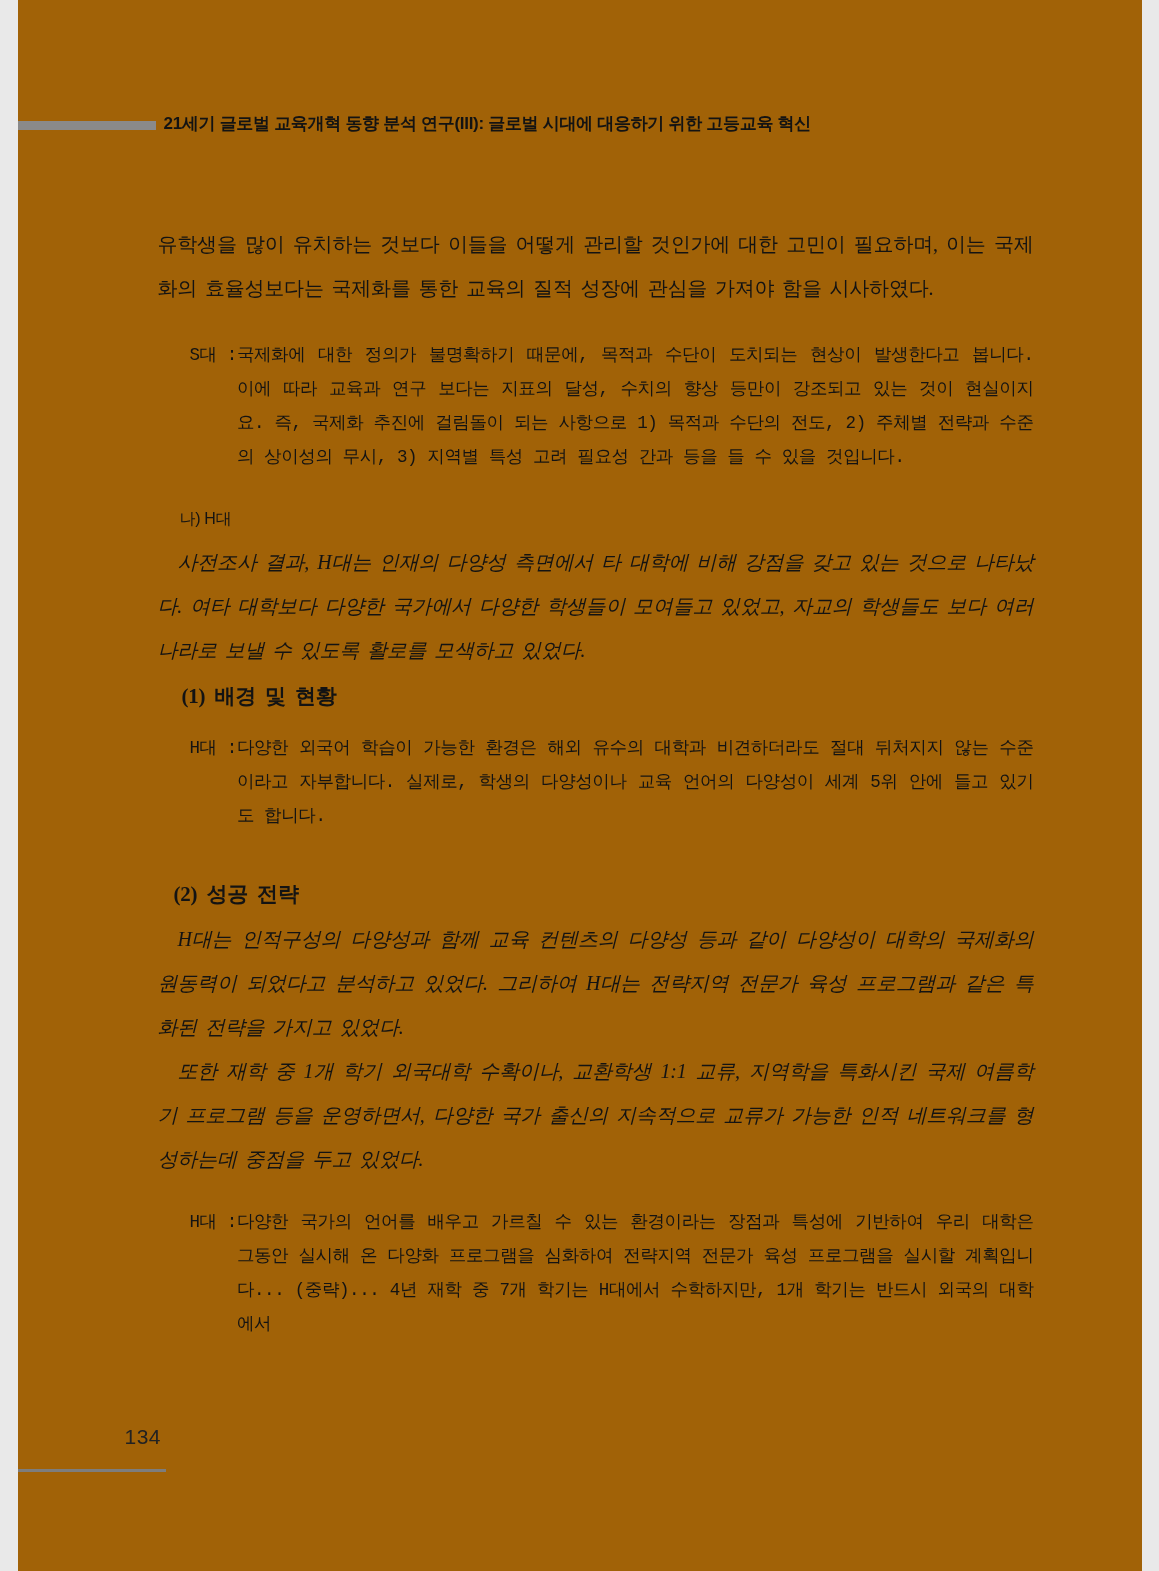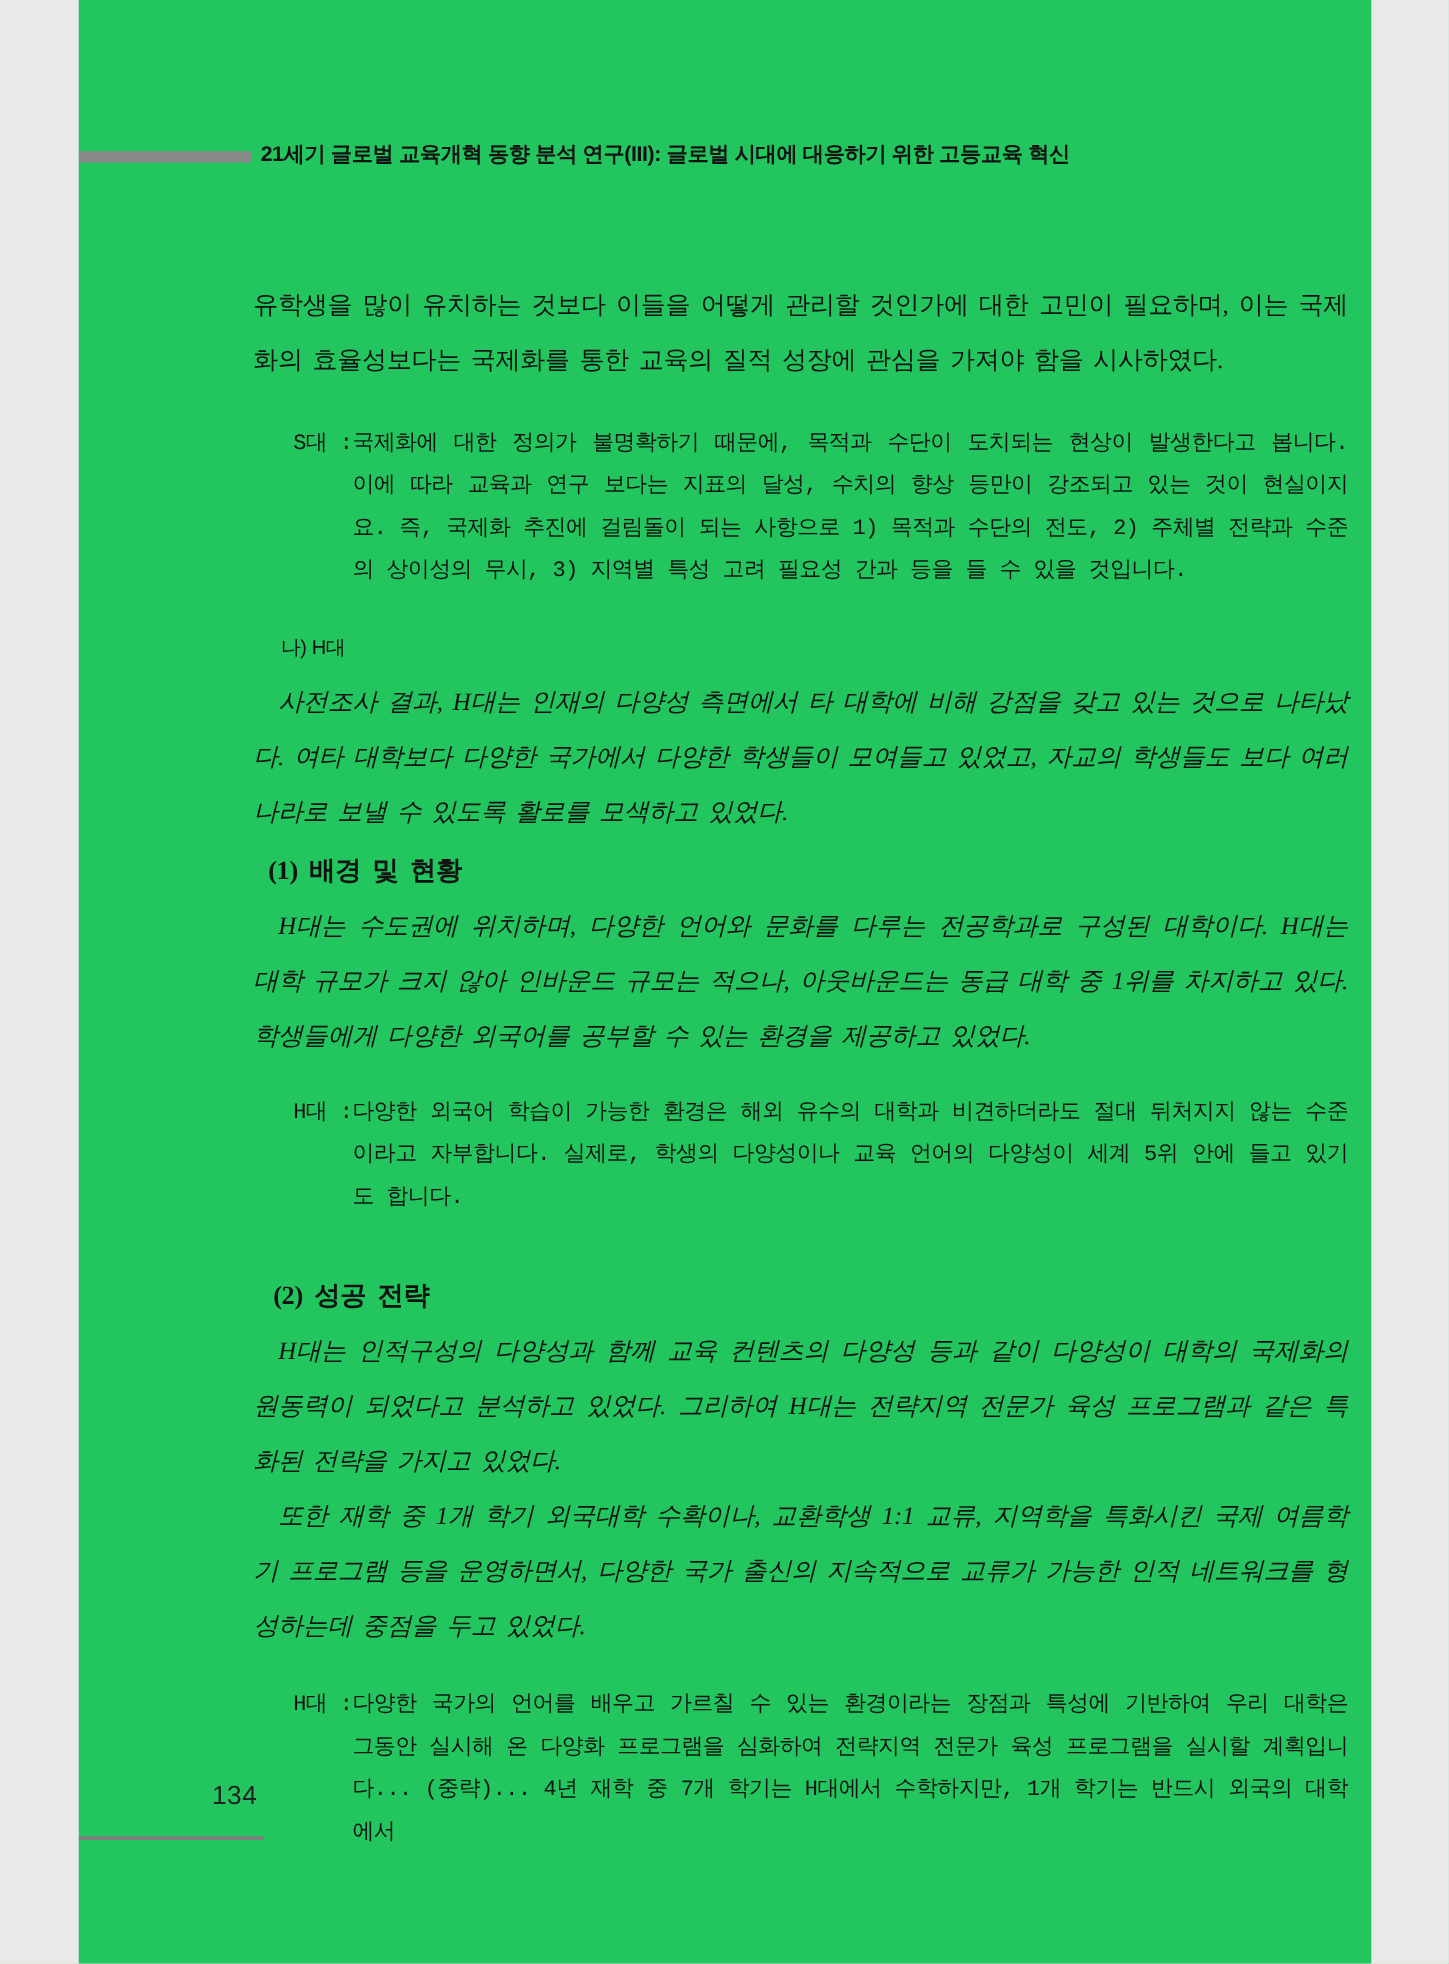--- a/index.html
+++ b/index.html
@@ -1,19 +1,19 @@
 <!DOCTYPE html>
 <html lang="ko"><head>
 <meta charset="utf-8">
 <style>
   html,body{margin:0;padding:0;background:#e9e9e9;}
   .page{
     position:relative;
-    width:1034px;height:1571px;
-    background:#22c55e;
+    width:1124px;height:1571px;
+    background:#a16207;
     margin:0 auto;
     overflow:hidden;
     color:#131313;
     font-family:"Liberation Serif","DejaVu Serif",serif;
   }
   .top-rule{
     position:absolute;left:0;top:121px;
     width:138px;height:9px;background:#8a8a8a;
   }
   .header-title{
@@ -51,21 +51,21 @@
     margin:0;
     font-family:"Liberation Serif","DejaVu Serif",serif;
     font-size:21px;font-weight:700;line-height:26px;
     letter-spacing:-0.2px;word-spacing:4px;
   }
   
   .m-intro{margin-top:206px;}
   .m-quote-s{margin-top:28px;margin-left:32px;}
   .m-h-na{margin-top:32px;margin-left:22px;}
   .m-p-na{margin-top:8px;}
-  .m-h1{margin-top:11px;margin-left:12px;}
+  .m-h1{margin-top:11px;margin-left:24px;}
   .m-p1{margin-top:10px;}
   .m-quote-h1{margin-top:22px;margin-left:32px;}
   .m-h2{margin-top:48px;margin-left:16px;}
   .m-p2a{margin-top:10px;}
   .m-p2b{margin-top:0;}
   .m-quote-h2{margin-top:24px;margin-left:32px;}
   .page-number{
     position:absolute;left:107px;top:1425px;
     font-family:"Liberation Sans","DejaVu Sans",sans-serif;
     font-size:21px;color:#222222;letter-spacing:0.5px;
@@ -92,21 +92,20 @@
       <div class="q-label">S대 :</div>
       <div class="q-text">국제화에 대한 정의가 불명확하기 때문에, 목적과 수단이 도치되는 현상이 발생한다고 봅니다. 이에 따라 교육과 연구 보다는 지표의 달성, 수치의 향상 등만이 강조되고 있는 것이 현실이지요. 즉, 국제화 추진에 걸림돌이 되는 사항으로 1) 목적과 수단의 전도, 2) 주체별 전략과 수준의 상이성의 무시, 3) 지역별 특성 고려 필요성 간과 등을 들 수 있을 것입니다.</div>
     </div>
 
     <h3 class="h-gothic m-h-na">나) H대</h3>
 
     <p class="body-para indent m-p-na">사전조사 결과, H대는 인재의 다양성 측면에서 타 대학에 비해 강점을 갖고 있는 것으로 나타났다. 여타 대학보다 다양한 국가에서 다양한 학생들이 모여들고 있었고, 자교의 학생들도 보다 여러 나라로 보낼 수 있도록 활로를 모색하고 있었다.</p>
 
     <h4 class="h-serif m-h1">(1) 배경 및 현황</h4>
 
-    <p class="body-para indent m-p1">H대는 수도권에 위치하며, 다양한 언어와 문화를 다루는 전공학과로 구성된 대학이다. H대는 대학 규모가 크지 않아 인바운드 규모는 적으나, 아웃바운드는 동급 대학 중 1위를 차지하고 있다. 학생들에게 다양한 외국어를 공부할 수 있는 환경을 제공하고 있었다.</p>
 
     <div class="quote m-quote-h1">
       <div class="q-label">H대 :</div>
       <div class="q-text">다양한 외국어 학습이 가능한 환경은 해외 유수의 대학과 비견하더라도 절대 뒤처지지 않는 수준이라고 자부합니다. 실제로, 학생의 다양성이나 교육 언어의 다양성이 세계 5위 안에 들고 있기도 합니다.</div>
     </div>
 
     <h4 class="h-serif m-h2">(2) 성공 전략</h4>
 
     <p class="body-para indent m-p2a">H대는 인적구성의 다양성과 함께 교육 컨텐츠의 다양성 등과 같이 다양성이 대학의 국제화의 원동력이 되었다고 분석하고 있었다. 그리하여 H대는 전략지역 전문가 육성 프로그램과 같은 특화된 전략을 가지고 있었다.</p>
 

